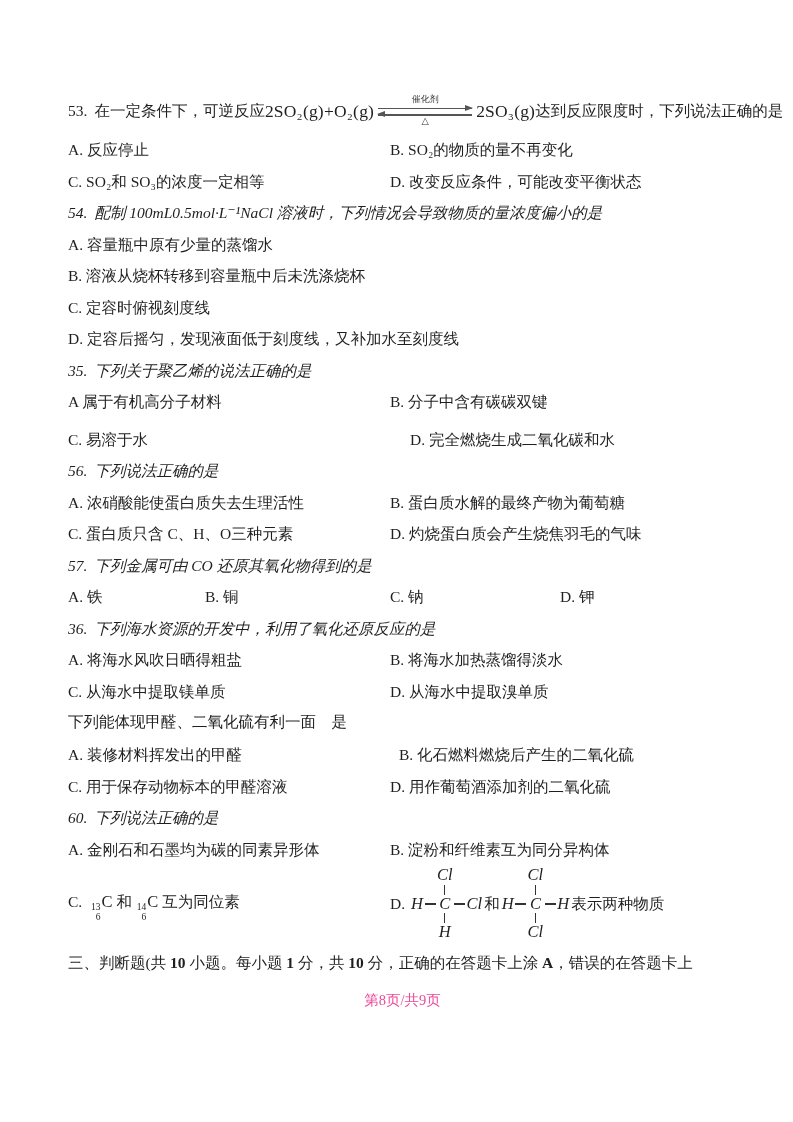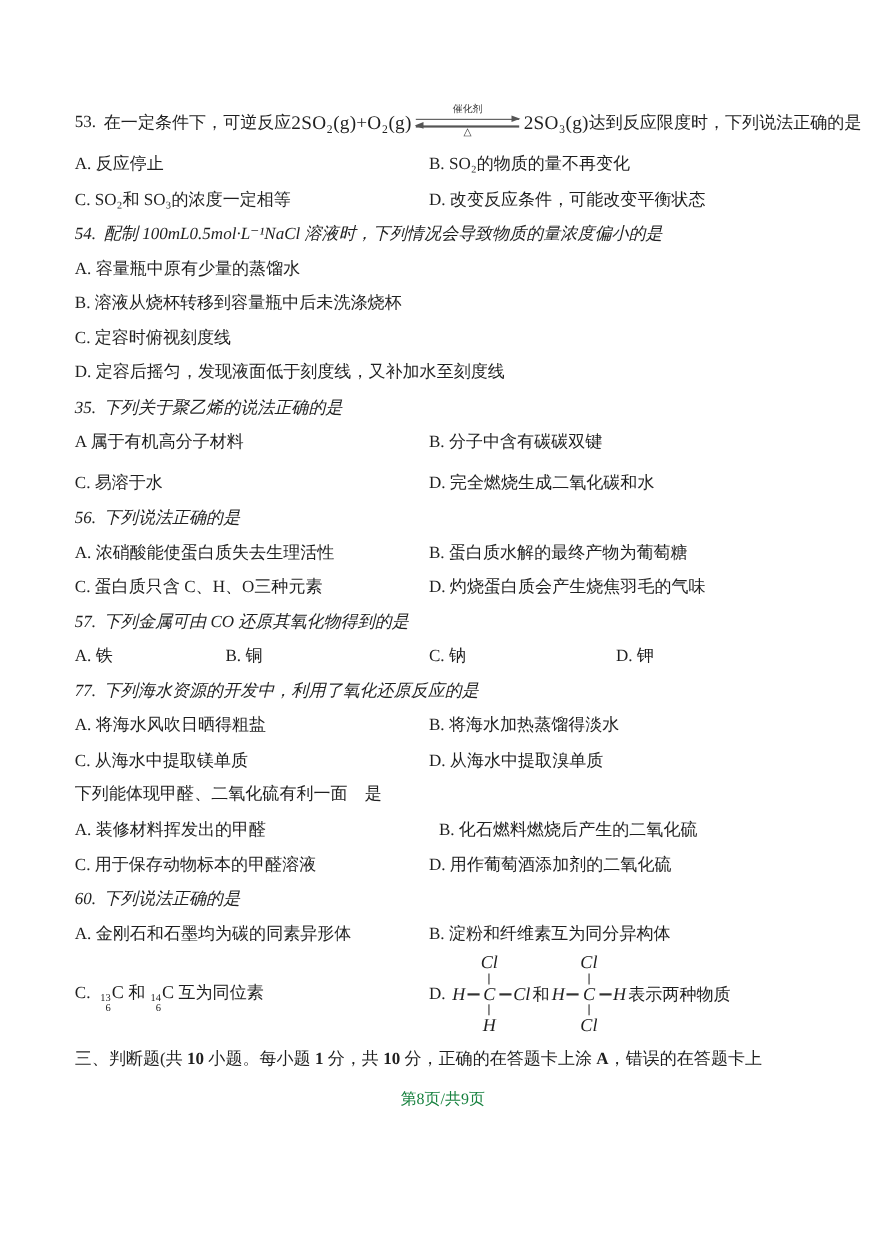--- a/index.html
+++ b/index.html
@@ -19,21 +19,21 @@
   .eq-txt{font-family:"Liberation Serif","DejaVu Serif",serif;font-size:17.5px;letter-spacing:.2px;}
   .rev{display:inline-flex;flex-direction:column;align-items:center;margin:0 4px;}
   .rev .cat{font-size:9px;line-height:1;color:#333;margin-bottom:1px;}
   .rev .delta{font-size:9.5px;line-height:1;color:#333;margin-top:-1px;}
   .arrow{position:relative;width:94px;height:1.3px;background:#555;margin:2.5px 0;}
   .arrow.right::after{content:"";position:absolute;right:-1px;top:-3.3px;width:0;height:0;
     border-left:8px solid #555;border-top:3.5px solid transparent;border-bottom:3.5px solid transparent;}
   .arrow.left::after{content:"";position:absolute;left:-1px;top:-3.3px;width:0;height:0;
     border-right:8px solid #555;border-top:3.5px solid transparent;border-bottom:3.5px solid transparent;}
   
-  .gap-top{margin-top:6px;}
+  .gap-top{margin-top:6px;gap:20px;}
   
   .stem59 .line59{line-height:29px;white-space:nowrap;}
   .q59opts{margin-top:3px;gap:9px;}
   
   .iso{display:inline-flex;flex-direction:column;align-items:flex-end;line-height:1;
        font-size:9.5px;vertical-align:-3px;margin:0 1px;}
   .iso-sym{font-size:16.5px;font-family:"Liberation Serif","DejaVu Serif",serif;}
   
   .rowCD{display:grid;grid-template-columns:322px 1fr;align-items:center;min-height:78px;}
   .optD{display:flex;align-items:center;white-space:nowrap;}
@@ -46,21 +46,21 @@
   .s-right{grid-area:3/3;justify-self:start;display:flex;align-items:center;}
   .s-vb2{grid-area:4/2;}
   .s-bot{grid-area:5/2;}
   .vbond{width:1.3px;height:10px;background:#333;}
   .hbond{display:inline-block;width:11px;height:1.3px;background:#333;margin:0 1.5px;vertical-align:middle;}
   .dlabel{margin-right:4px;}
   
   .sec3{margin-top:4px;line-height:31.5px;white-space:nowrap;}
   .bnum{font-weight:bold;}
   
-  .footer{margin-top:10px;text-align:center;font-size:14.5px;line-height:22px;color:#15803d;}
+  .footer{margin-top:10px;text-align:center;font-size:14.5px;line-height:22px;color:#ec4899;}
 </style>
 </head>
 <body>
 
 <div class="page">
 
   <section>
     <div class="stem53">
       <span class="qnum">53.</span>
       <span>在一定条件下，可逆反应</span>
@@ -129,21 +129,21 @@
     <div class="row4">
       <div class="opt">A. 铁</div>
       <div class="opt">B. 铜</div>
       <div class="opt">C. 钠</div>
       <div class="opt">D. 钾</div>
     </div>
   </section>
 
   <section>
     <div class="line">
-      <span class="qnum">77.</span><span>下列海水资源的开发中，利用了氧化还原反应的是</span>
+      <span class="qnum">36.</span><span>下列海水资源的开发中，利用了氧化还原反应的是</span>
     </div>
     <div class="row2">
       <div class="opt">A. 将海水风吹日晒得粗盐</div>
       <div class="opt">B. 将海水加热蒸馏得淡水</div>
     </div>
     <div class="row2">
       <div class="opt">C. 从海水中提取镁单质</div>
       <div class="opt">D. 从海水中提取溴单质</div>
     </div>
   </section>

